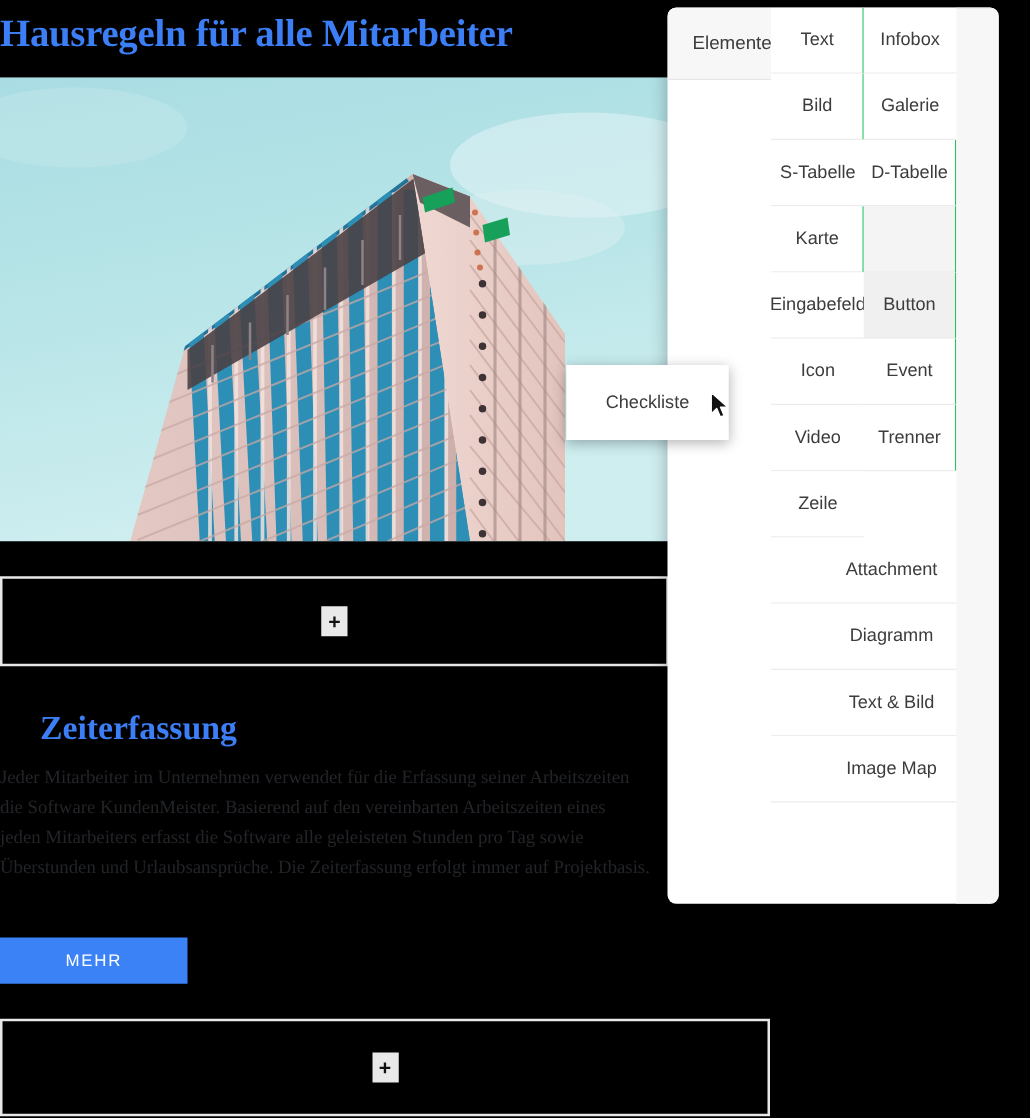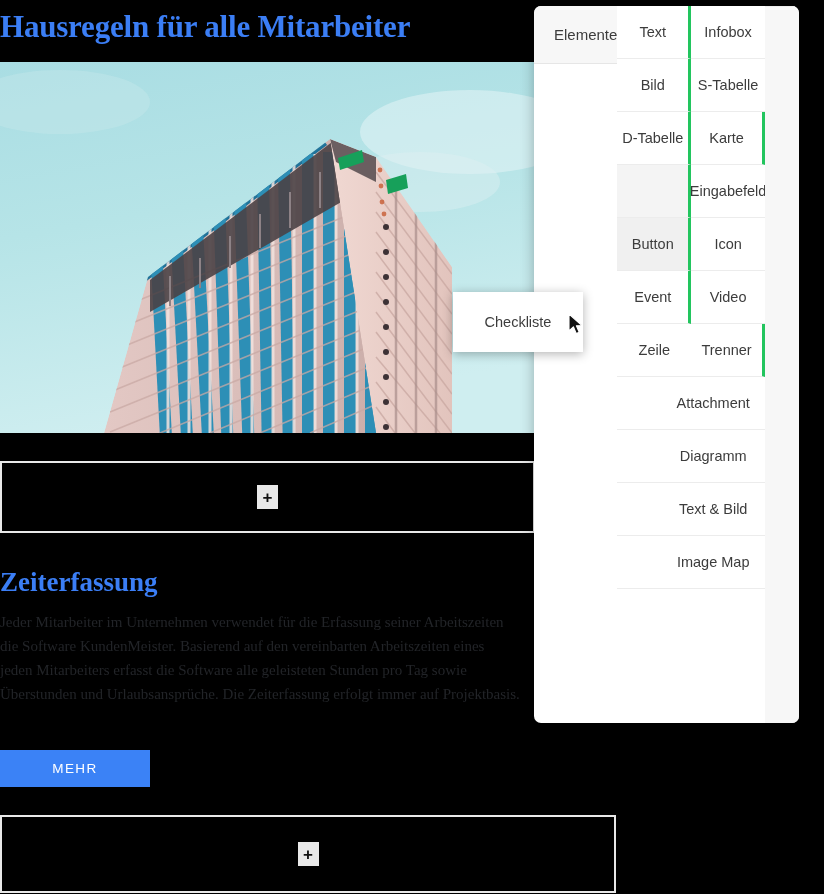--- a/index.html
+++ b/index.html
@@ -43,20 +43,21 @@
     font-family: "Liberation Sans", sans-serif;
   }
   #dropzone-top   { left: 0; top: 461px; width: 535px; height: 72px; }
   #dropzone-bottom{ left: 0; top: 815px; width: 616px; height: 78px; }
 
   .section-title {
     position: absolute; left: 0; top: 565px;
     font-family: "Liberation Serif", serif;
     font-weight: bold; font-size: 27px; line-height: 34px;
     color: #3b7ef5;
+    padding-left: 32px;
   }
 
   .body-text {
     position: absolute; left: 0; top: 610px;
     width: 520px;
     font-family: "Liberation Serif", serif;
     font-size: 15px; line-height: 24px;
     color: #222428;
   }
 
@@ -92,21 +93,21 @@
   .cell {
     border-bottom: 1px solid #ececec;
     display: flex; align-items: center; justify-content: center;
     font-size: 14.5px; color: #3c3c3c;
     background: #fff;
     cursor: pointer;
     height: 53px;
     user-select: none;
   }
   .cell.half { width: 50%; }
-  .cell.half.left { border-right: 3px solid #22c55e; }
+  .cell.half.left { border-right: 1px solid #22c55e; }
   .cell.full { width: 100%; padding-left: 44px; }
   .cell.empty-slot { background: #f4f4f4; color: transparent; }
   .cell.hovered { background: #f0f0f0; }
   .panel-footer { flex: 0 0 34px; background: #f7f7f7; border-top: 1px solid #ececec; }
 
   
   .drag-ghost {
     position: absolute; left: 453px; top: 292px;
     width: 130px; height: 60px;
     background: #fff;
@@ -275,31 +276,32 @@
   <div id="dropzone-bottom" class="dropzone">
     <div class="plus-chip">+</div>
   </div>
 
   <div class="elements-panel">
     <div class="panel-header">Elemente</div>
     <div class="panel-grid" id="panel-grid">
         <div class="cell half left">Text</div>
         <div class="cell half">Infobox</div>
         <div class="cell half left">Bild</div>
+        <div class="cell half">Galerie</div>
         <div class="cell half">S-Tabelle</div>
         <div class="cell half left">D-Tabelle</div>
         <div class="cell half left">Karte</div>
         <div class="cell half left empty-slot">Checkliste</div>
         <div class="cell half">Eingabefeld</div>
         <div class="cell half left hovered">Button</div>
         <div class="cell half">Icon</div>
         <div class="cell half left">Event</div>
         <div class="cell half">Video</div>
+        <div class="cell half left">Trenner</div>
         <div class="cell half">Zeile</div>
-        <div class="cell half left">Trenner</div>
         <div class="cell full">Attachment</div>
         <div class="cell full">Diagramm</div>
         <div class="cell full">Text &amp; Bild</div>
         <div class="cell full">Image Map</div>
       </div>
     <div class="panel-footer"></div>
   </div>
 
   <div class="drag-ghost">Checkliste</div>
 

